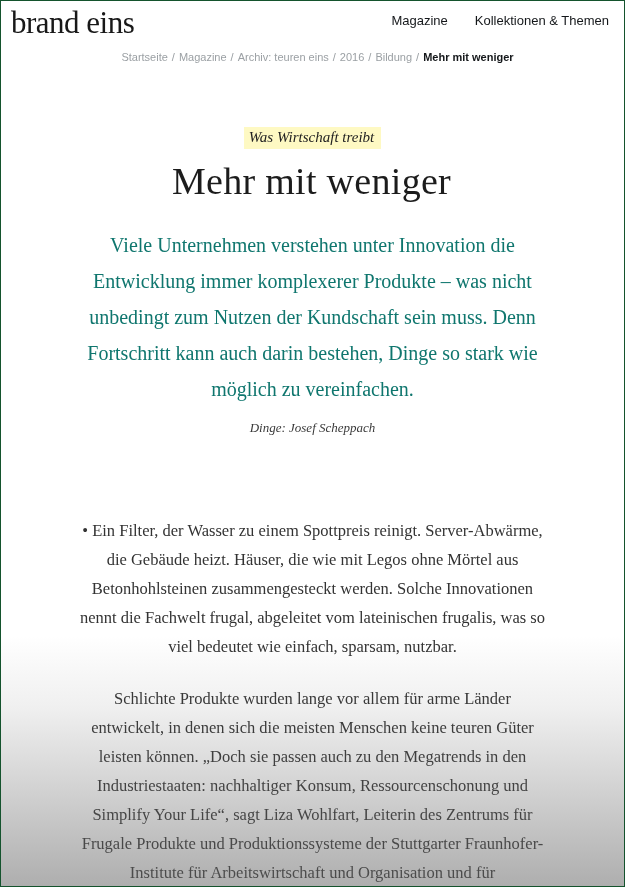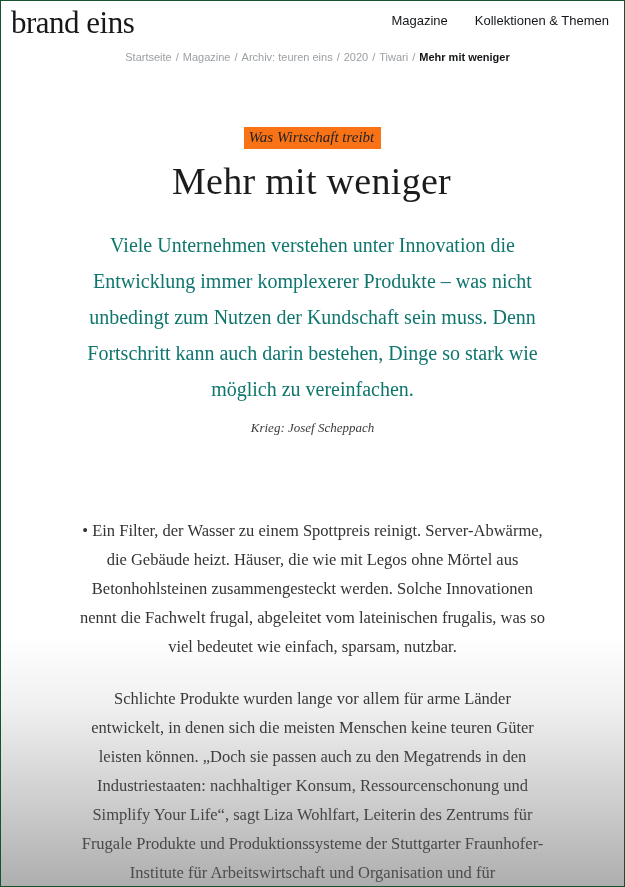--- a/index.html
+++ b/index.html
@@ -59,21 +59,21 @@
     font-weight: bold;
   }
 
   
   .article {
     margin: 64px 0 0 78px;
     width: 467px;
   }
   .category-tag {
     display: inline-block;
-    background: #f97316;
+    background: #fef9c3;
     font-style: italic;
     font-size: 15px;
     padding: 2px 7px 3px 5px;
     color: #222222;
     cursor: pointer;
   }
   .title {
     font-size: 38px;
     font-weight: normal;
     letter-spacing: 0.3px;
@@ -128,32 +128,32 @@
 
   <div class="header">
     <div class="logo">brand eins</div>
     <div class="nav">
       <div class="nav-item">Magazine</div>
       <div class="nav-item">Kollektionen &amp; Themen</div>
     </div>
   </div>
 
   <div class="breadcrumb">
-    <span class="crumb">Startseite</span><span class="sep">/</span><span class="crumb">Magazine</span><span class="sep">/</span><span class="crumb">Archiv: teuren eins</span><span class="sep">/</span><span class="crumb">2020</span><span class="sep">/</span><span class="crumb">Tiwari</span><span class="sep">/</span><span class="crumb crumb-current">Mehr mit weniger</span>
+    <span class="crumb">Startseite</span><span class="sep">/</span><span class="crumb">Magazine</span><span class="sep">/</span><span class="crumb">Archiv: teuren eins</span><span class="sep">/</span><span class="crumb">2016</span><span class="sep">/</span><span class="crumb">Bildung</span><span class="sep">/</span><span class="crumb crumb-current">Mehr mit weniger</span>
   </div>
 
   <div class="article">
 
     <div class="category-tag">Was Wirtschaft treibt</div>
 
     <h1 class="title">Mehr mit weniger</h1>
 
     <div class="lead">Viele Unternehmen verstehen unter Innovation die Entwicklung immer komplexerer Produkte – was nicht unbedingt zum Nutzen der Kundschaft sein muss. Denn Fortschritt kann auch darin bestehen, Dinge so stark wie möglich zu vereinfachen.</div>
 
-    <div class="byline">Krieg: Josef Scheppach</div>
+    <div class="byline">Dinge: Josef Scheppach</div>
 
     <div class="body-text">
       <p>• Ein Filter, der Wasser zu einem Spottpreis reinigt. Server-Abwärme, die Gebäude heizt. Häuser, die wie mit Legos ohne Mörtel aus Betonhohlsteinen zusammengesteckt werden. Solche Innovationen nennt die Fachwelt frugal, abgeleitet vom lateinischen frugalis, was so viel bedeutet wie einfach, sparsam, nutzbar.</p>
       <p>Schlichte Produkte wurden lange vor allem für arme Länder entwickelt, in denen sich die meisten Menschen keine teuren Güter leisten können. „Doch sie passen auch zu den Megatrends in den Industriestaaten: nachhaltiger Konsum, Ressourcenschonung und Simplify Your Life“, sagt Liza Wohlfart, Leiterin des Zentrums für Frugale Produkte und Produktionssysteme der Stuttgarter Fraunhofer-Institute für Arbeitswirtschaft und Organisation und für Produktionstechnik und Automatisierung. Professor Rajnish Tiwari, Mitgründer des Hamburger Center for Frugal Innovation der Technischen Universität Hamburg, sieht die Hinwendung zum Thema auch als Reaktion auf aktuelle Krisen: „Die Pandemie und der Krieg in der Ukraine haben das Interesse an frugalen</p>
     </div>
 
   </div>
 
   <div class="bottom-fade"></div>
 

